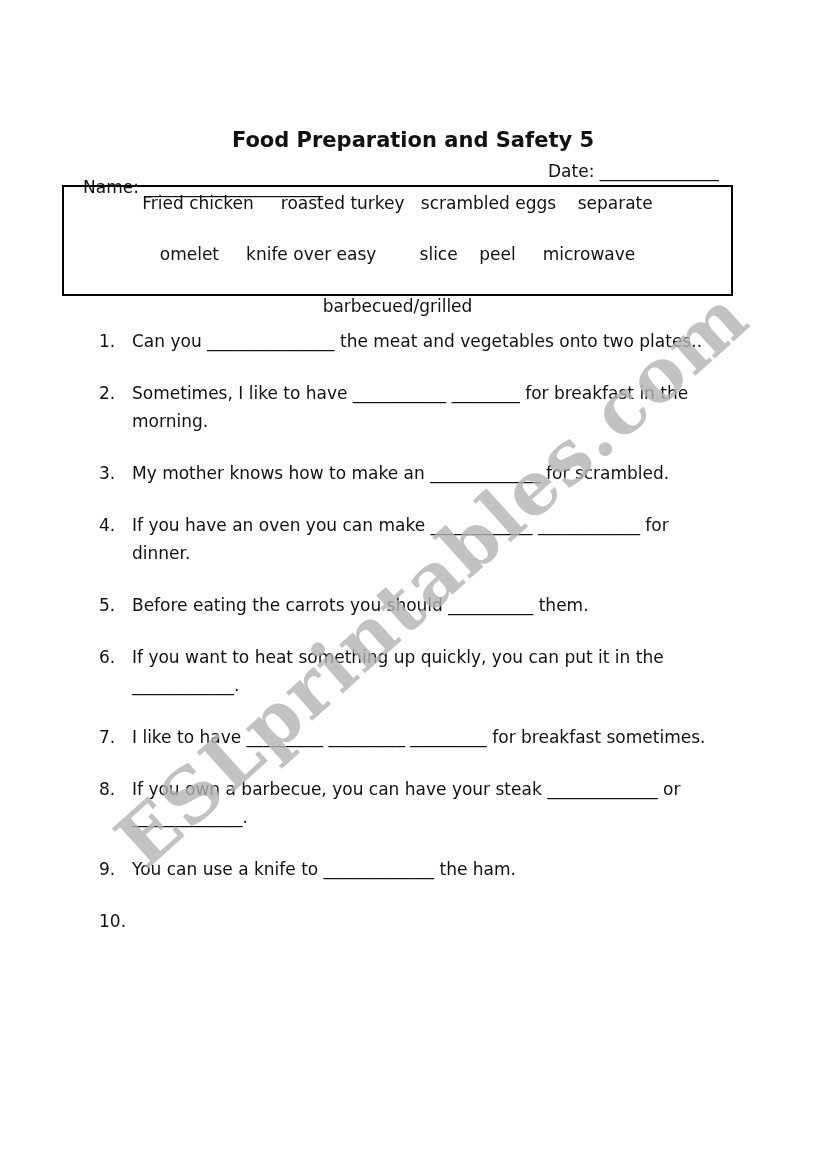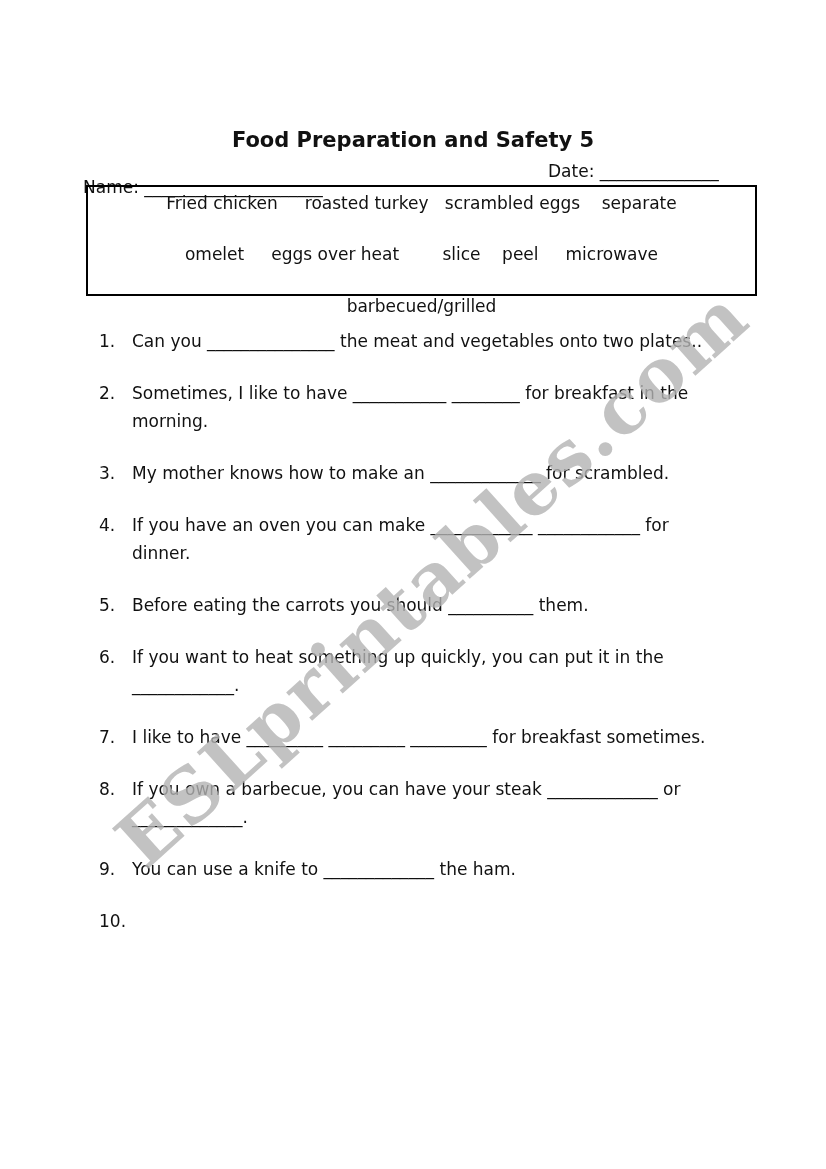--- a/index.html
+++ b/index.html
@@ -20,21 +20,21 @@
     text-align: center;
     font-size: 21px;
     font-weight: bold;
     letter-spacing: 0px;
   }
   .meta { position: absolute; top: 161px; font-size: 17px; white-space: pre; }
   .meta-name { left: 83px; margin-top: 16px; }
   .meta-date { left: 548px; }
   .word-bank {
     position: absolute;
-    left: 86px; top: 185px;
+    left: 62px; top: 185px;
     width: 667px; height: 107px;
     border: 2px solid #000000;
     background: transparent;
   }
   .wb-line {
     position: absolute;
     left: 0; width: 100%;
     text-align: center;
     white-space: pre;
     font-size: 17px;
@@ -79,21 +79,21 @@
   <div class="content">
 
     <div class="title">Food Preparation and Safety 5</div>
 
     <div class="meta meta-name"><span>Name: </span><span>_____________________</span></div>
 
     <div class="meta meta-date"><span>Date: </span><span>______________</span></div>
 
     <div class="word-bank">
       <div class="wb-line wb-1">Fried chicken     roasted turkey   scrambled eggs    separate</div>
-      <div class="wb-line wb-2">omelet     eggs over heat        slice    peel     microwave</div>
+      <div class="wb-line wb-2">omelet     knife over easy        slice    peel     microwave</div>
       <div class="wb-line wb-3">barbecued/grilled</div>
     </div>
 
     <div class="questions">
       <div class="question">
         <span class="q-num">1.</span>
         <span class="q-text">Can you _______________ the meat and vegetables onto two plates..</span>
       </div>
       <div class="question">
         <span class="q-num">2.</span>

